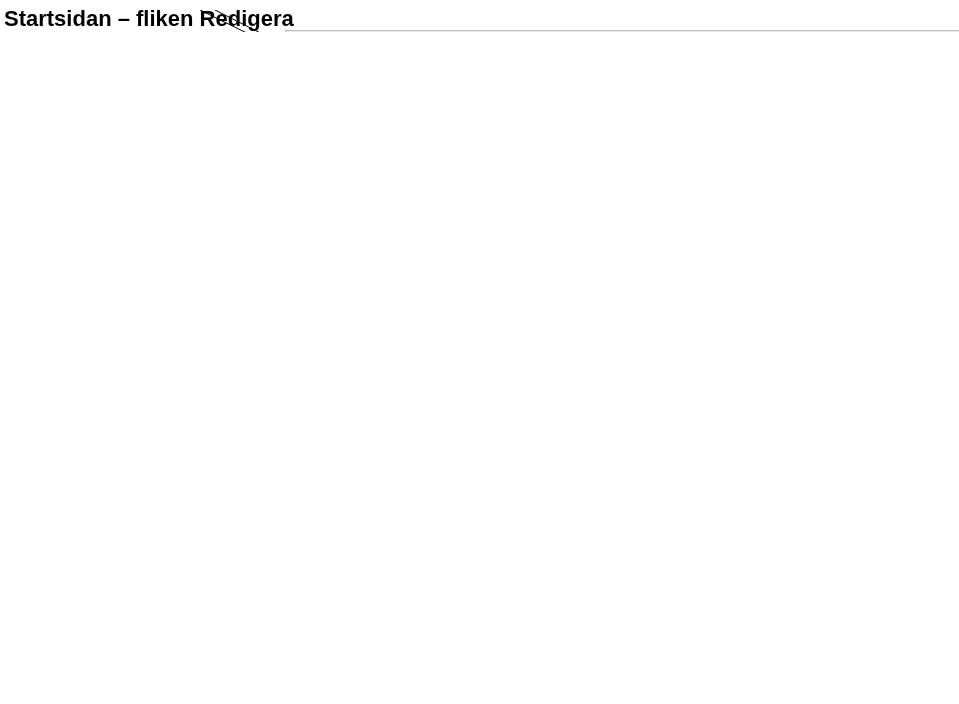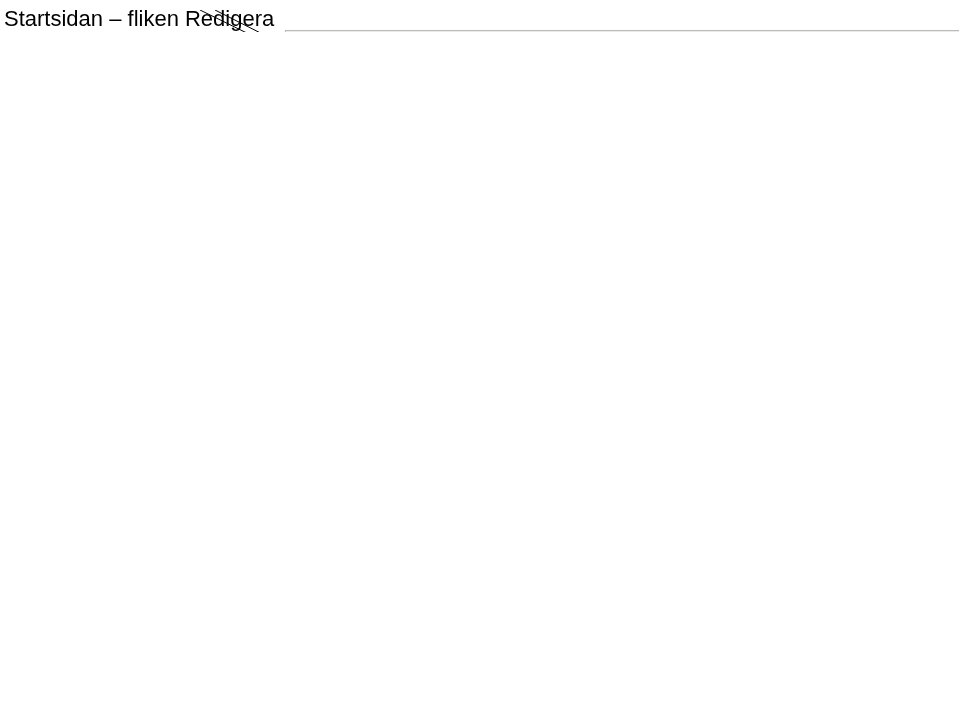--- a/index.html
+++ b/index.html
@@ -5,21 +5,21 @@
   body {
     font-family: Arial, sans-serif;
     margin: 0;
     padding: 0;
     background: #fff;
     width: 959px;
     position: relative;
   }
   .page-title {
     font-size: 22px;
-    font-weight: normal;
+    font-weight: bold;
     padding: 6px 0 0 4px;
   }
   .diag-line {
     position: absolute;
     left: 200px;
     top: 10px;
   }
   .top-bar-wrap {
     position: absolute;
     top: 30px;

